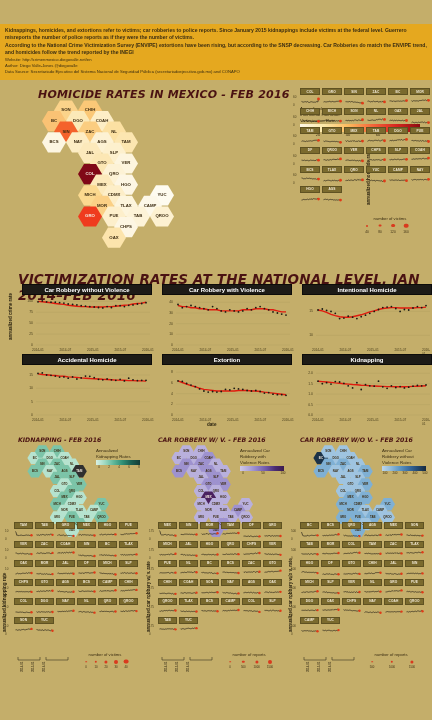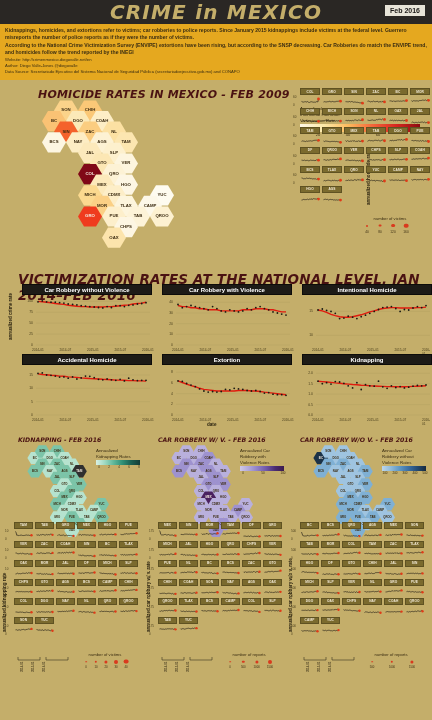--- a/index.html
+++ b/index.html
@@ -105,34 +105,30 @@
   .dotleg-title { font-size: 4.2px; color: #3a2d12; text-align: center; }
   .dotleg-row { position: relative; height: 9px; }
   .dotleg-dot { position: absolute; background: #d93a1e; border-radius: 50%; top: 50%; transform: translate(-50%,-50%); }
   .dotleg-lbl { position: absolute; font-size: 3.2px; color: #3a2d12; transform: translateX(-50%); }
 </style>
 </head>
 <body>
 
 <div class="page">
 
-  <div class="hdr-title-band">
-    <div class="hdr-title">CRIME in MEXICO</div>
-    <div class="date-badge">Feb 2016</div>
-  </div>
 
   <div class="hdr-note">
     <p>Kidnappings, homicides, and extortions refer to victims; car robberies to police reports. Since January 2015 kidnappings include victims at the federal level. Guerrero misreports the number of police reports as if they were the number of victims.</p>
     <p>According to the National Crime Victimization Survey (ENVIPE) extortions have been rising, but according to the SNSP decreasing. Car Robberies do match the ENVIPE trend, and homicides follow the trend reported by the INEGI</p>
     <p class="small">Website: http://crimenmexico.diegovalle.net/en</p>
     <p class="small">Author: Diego Valle-Jones @diegovalle</p>
     <p class="small">Data Source: Secretariado Ejecutivo del Sistema Nacional de Seguridad Pública (secretariadoejecutivo.gob.mx) and CONAPO</p>
   </div>
 
-  <div class="sec-title" id="homicide-title">HOMICIDE RATES IN MEXICO - FEB 2009</div>
+  <div class="sec-title" id="homicide-title">HOMICIDE RATES IN MEXICO - FEB 2016</div>
 
   <div class="hexmap" id="homicide-hexmap" style="left:30px; top:100px; width:265px; height:140px;">
       <div class="hex" style="left: 24px; top: 0px; background: rgb(251, 211, 138);">
         <span>SON</span>
       </div>
       <div class="hex" style="left: 48px; top: 0px; background: rgb(251, 200, 119);">
         <span>CHIH</span>
       </div>
       <div class="hex" style="left: 12px; top: 10.6px; background: rgb(250, 194, 116);">
         <span>BC</span>

